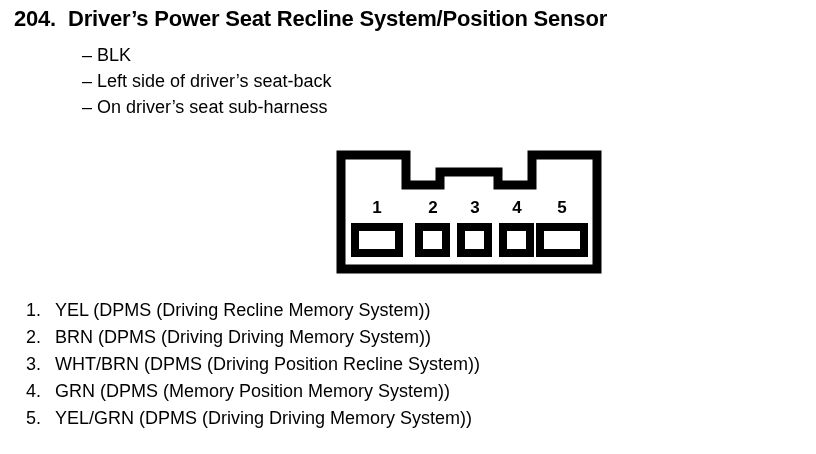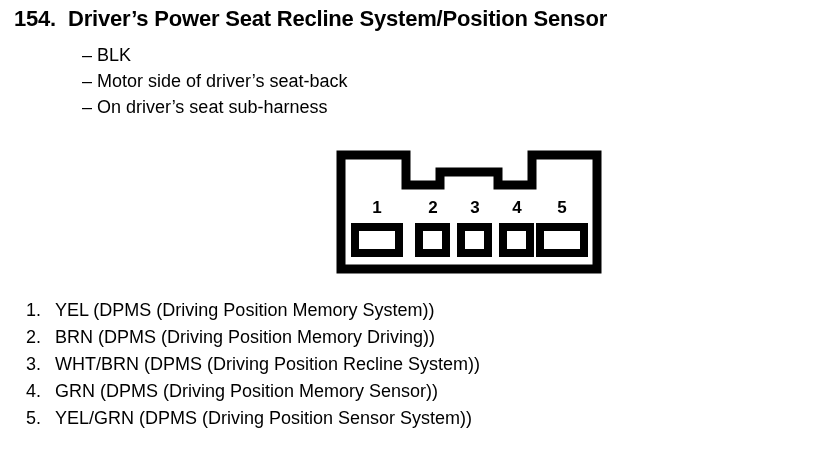--- a/index.html
+++ b/index.html
@@ -104,31 +104,31 @@
   .legend-index {
     display: inline-block;
     width: 29px;
     flex: 0 0 auto;
   }
 </style>
 </head>
 <body>
 
 <div class="page-title">
-  <span class="title-num">154.</span><span>Driver’s Power Seat Recline System/Position Sensor</span>
+  <span class="title-num">204.</span><span>Driver’s Power Seat Recline System/Position Sensor</span>
 </div>
 
 <ul class="spec-list">
   <li>
     <span class="spec-dash">–</span>
     <span>BLK</span>
   </li>
   <li>
     <span class="spec-dash">–</span>
-    <span>Motor side of driver’s seat-back</span>
+    <span>Left side of driver’s seat-back</span>
   </li>
   <li>
     <span class="spec-dash">–</span>
     <span>On driver’s seat sub-harness</span>
   </li>
 </ul>
 
 <div class="connector-wrap">
   <svg class="connector-svg" width="272" height="128" viewBox="0 0 272 128">
 
@@ -162,31 +162,31 @@
     <span class="pin-num" style="left:89px;">2</span>
     <span class="pin-num" style="left:131px;">3</span>
     <span class="pin-num" style="left:173px;">4</span>
     <span class="pin-num" style="left:218px;">5</span>
   </div>
 </div>
 
 <ol class="pin-legend">
   <li>
     <span class="legend-index">1.</span>
-    <span>YEL (DPMS (Driving Position Memory System))</span>
+    <span>YEL (DPMS (Driving Recline Memory System))</span>
   </li>
   <li>
     <span class="legend-index">2.</span>
-    <span>BRN (DPMS (Driving Position Memory Driving))</span>
+    <span>BRN (DPMS (Driving Driving Memory System))</span>
   </li>
   <li>
     <span class="legend-index">3.</span>
     <span>WHT/BRN (DPMS (Driving Position Recline System))</span>
   </li>
   <li>
     <span class="legend-index">4.</span>
-    <span>GRN (DPMS (Driving Position Memory Sensor))</span>
+    <span>GRN (DPMS (Memory Position Memory System))</span>
   </li>
   <li>
     <span class="legend-index">5.</span>
-    <span>YEL/GRN (DPMS (Driving Position Sensor System))</span>
+    <span>YEL/GRN (DPMS (Driving Driving Memory System))</span>
   </li>
 </ol>
 
 </body></html>

